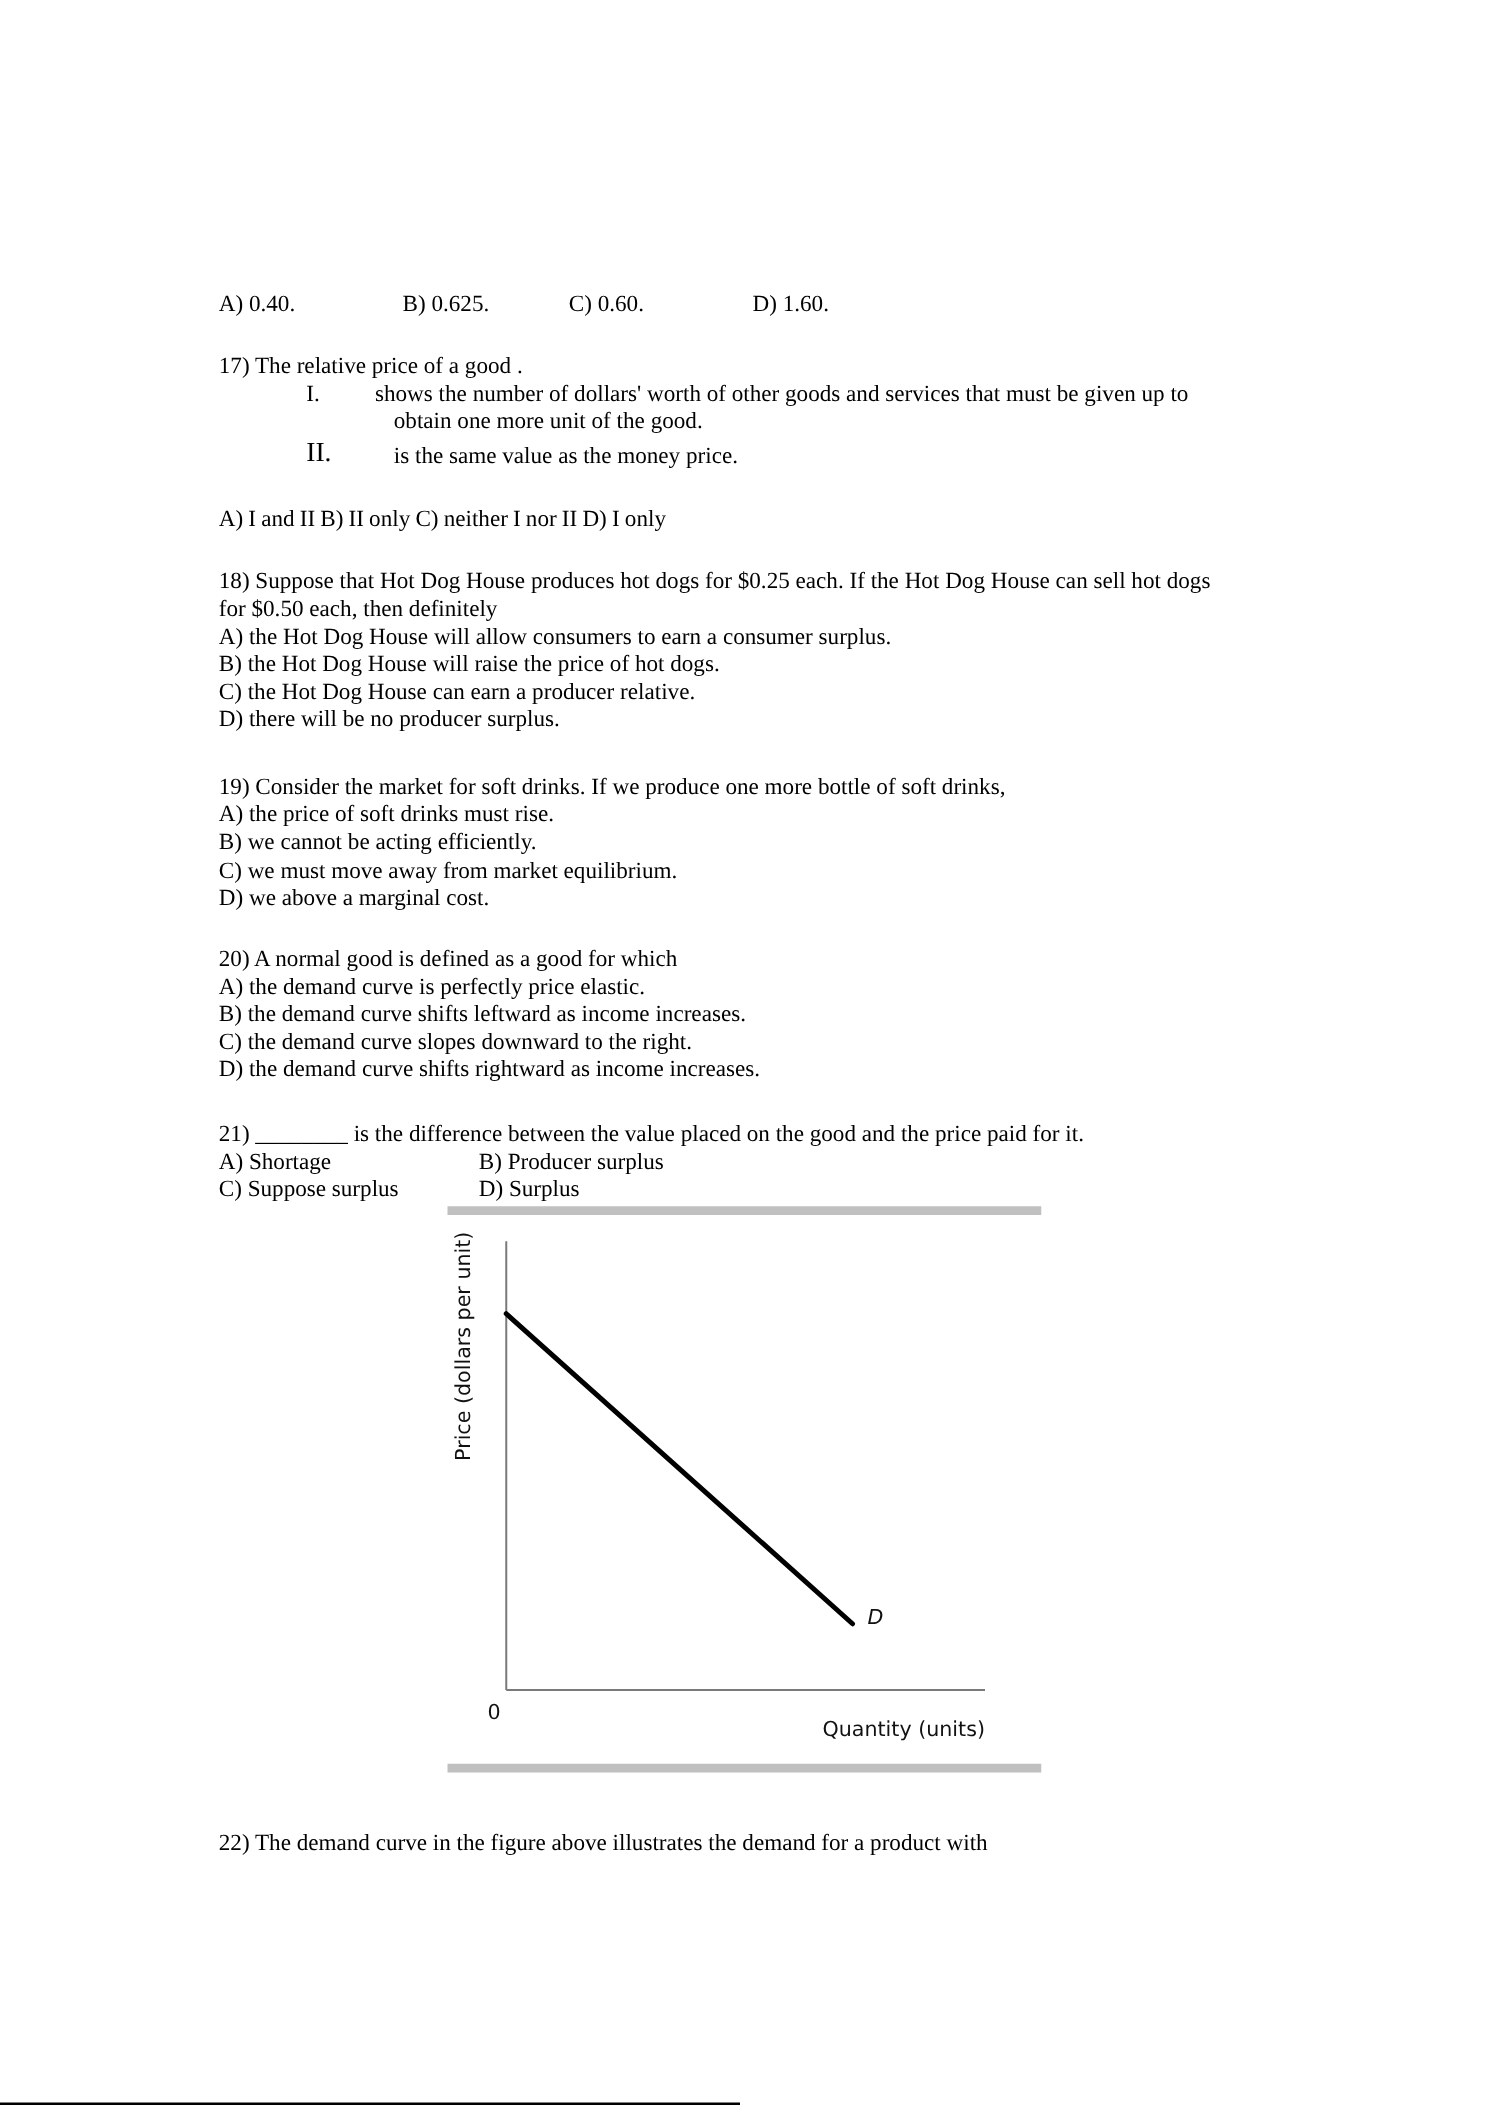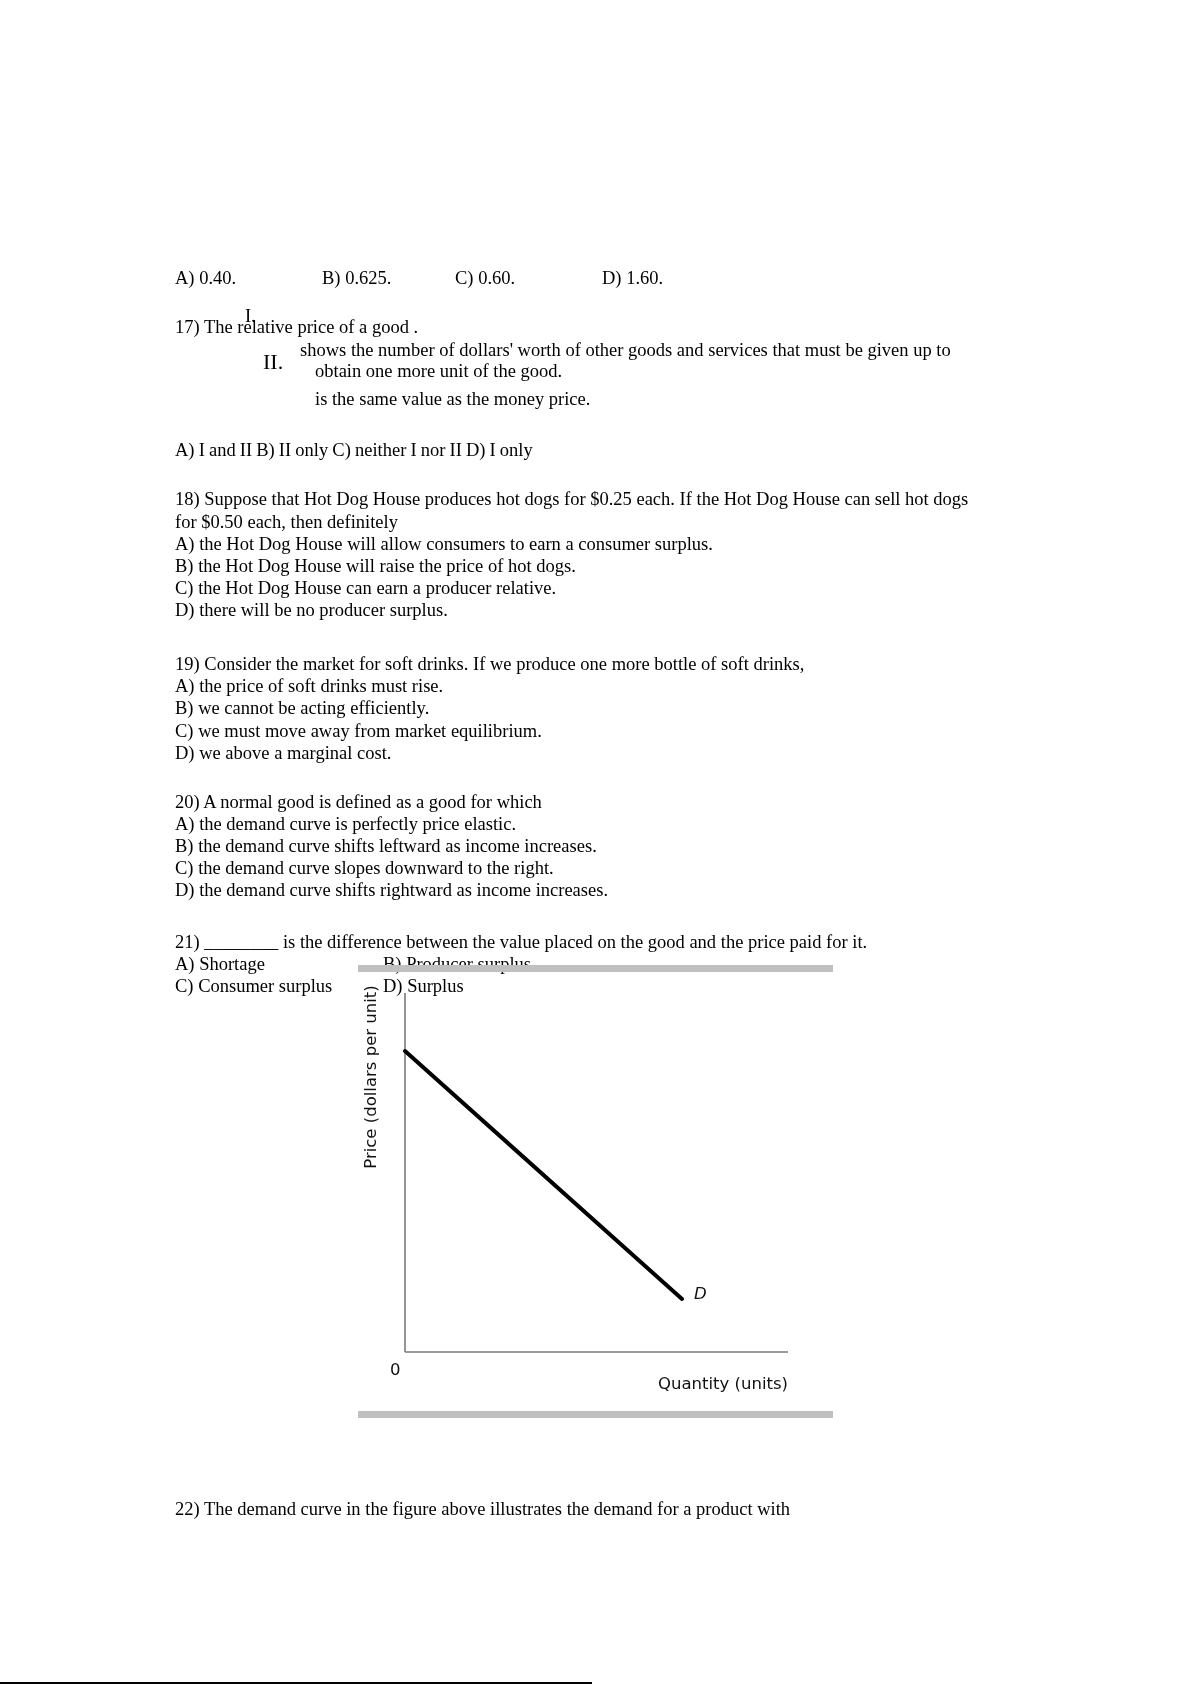--- a/index.html
+++ b/index.html
@@ -1,18 +1,18 @@
 <!DOCTYPE html>
 <html><head>
 <meta charset="utf-8">
 <style>
   html, body { margin:0; padding:0; background:#ffffff; }
   body { width:1191px; height:1685px; position:relative; overflow:hidden;
          font-family:"Liberation Serif", "DejaVu Serif", serif; color:#000; font-size:18.5px; }
-  .ln { position:absolute; white-space:nowrap; line-height:22px;margin-top:34px; }
+  .ln { position:absolute; white-space:nowrap; line-height:22px; }
   .roman { position:absolute; white-space:nowrap; line-height:22px; }
   .roman.big { font-size:22px; }
   .chart-frame { position:absolute; left:358px; top:965px; width:475px; height:453px; }
   .bar { position:absolute; left:0; width:475px; height:7px; background:#c0c0c0; }
   .bar.top { top:0; }
   .bar.bottom { bottom:0; }
   .chart-svg { position:absolute; left:0; top:0; }
   .axis-label { font-family:"DejaVu Sans", "Liberation Sans", sans-serif; font-size:16.5px; fill:#111; }
   .foot-rule { position:absolute; left:0; top:1682px; width:592px; height:2px; background:#000; }
 </style>
@@ -21,21 +21,21 @@
 
 <div class="ln" style="left:175px; top:233px;">A) 0.40.</div>
 <div class="ln" style="left:322px; top:233px;">B)  0.625.</div>
 <div class="ln" style="left:455px; top:233px;">C)  0.60.</div>
 <div class="ln" style="left:602px; top:233px;">D)  1.60.</div>
 
 <div class="ln" style="left:175px; top:282px;">17)  The relative price of a good .</div>
 <div class="roman" style="left:245px; top:305px;">I.</div>
 <div class="ln" style="left:300px; top:305px;">shows the number of dollars' worth of other goods and services that must be given up to</div>
 <div class="ln" style="left:315px; top:326px;">obtain one more unit of the good.</div>
-<div class="roman big" style="left:245px; top:351px;margin-left:18px;">II.</div>
+<div class="roman big" style="left:245px; top:351px;">II.</div>
 <div class="ln" style="left:315px; top:354px;">is the same value as the money price.</div>
 <div class="ln" style="left:175px; top:405px; word-spacing:-0.5px;">A) I and II  B)  II only  C)  neither I nor II  D)  I only</div>
 
 <div class="ln" style="left:175px; top:454px;">18)  Suppose that Hot Dog House produces hot dogs for $0.25 each. If the Hot Dog House can sell hot dogs</div>
 <div class="ln" style="left:175px; top:477px;">for $0.50 each, then definitely</div>
 <div class="ln" style="left:175px; top:499px;text-align:center;">A) the Hot Dog House will allow consumers to earn a consumer surplus.</div>
 <div class="ln" style="left:175px; top:521px;">B) the Hot Dog House will raise the price of hot dogs.</div>
 <div class="ln" style="left:175px; top:543px;">C) the Hot Dog House can earn a producer relative.</div>
 <div class="ln" style="left:175px; top:565px;">D) there will be no producer surplus.</div>
 
@@ -47,21 +47,21 @@
 
 <div class="ln" style="left:175px; top:757px;">20)  A normal good is defined as a good for which</div>
 <div class="ln" style="left:175px; top:779px;">A) the demand curve is perfectly price elastic.</div>
 <div class="ln" style="left:175px; top:801px;">B) the demand curve shifts leftward as income increases.</div>
 <div class="ln" style="left:175px; top:823px;">C) the demand curve slopes downward to the right.</div>
 <div class="ln" style="left:175px; top:845px;">D) the demand curve shifts rightward as income increases.</div>
 
 <div class="ln" style="left:175px; top:897px;">21)  ________  is the difference between the value placed on the good and the price paid for it.</div>
 <div class="ln" style="left:175px; top:919px;">A) Shortage</div>
 <div class="ln" style="left:383px; top:919px;">B)  Producer surplus</div>
-<div class="ln" style="left:175px; top:941px;">C) Consumer surplus</div>
+<div class="ln" style="left:175px; top:941px;">C) Suppose surplus</div>
 <div class="ln" style="left:383px; top:941px;">D)  Surplus</div>
 
 <div class="chart-frame">
   <div class="bar top"></div>
   <svg class="chart-svg" width="475" height="453" viewBox="0 0 475 453">
 
     <line x1="47" y1="28" x2="47" y2="387" stroke="#7a7a7a" stroke-width="1.6"></line>
 
     <line x1="47" y1="387" x2="430" y2="387" stroke="#7a7a7a" stroke-width="1.6"></line>
 

